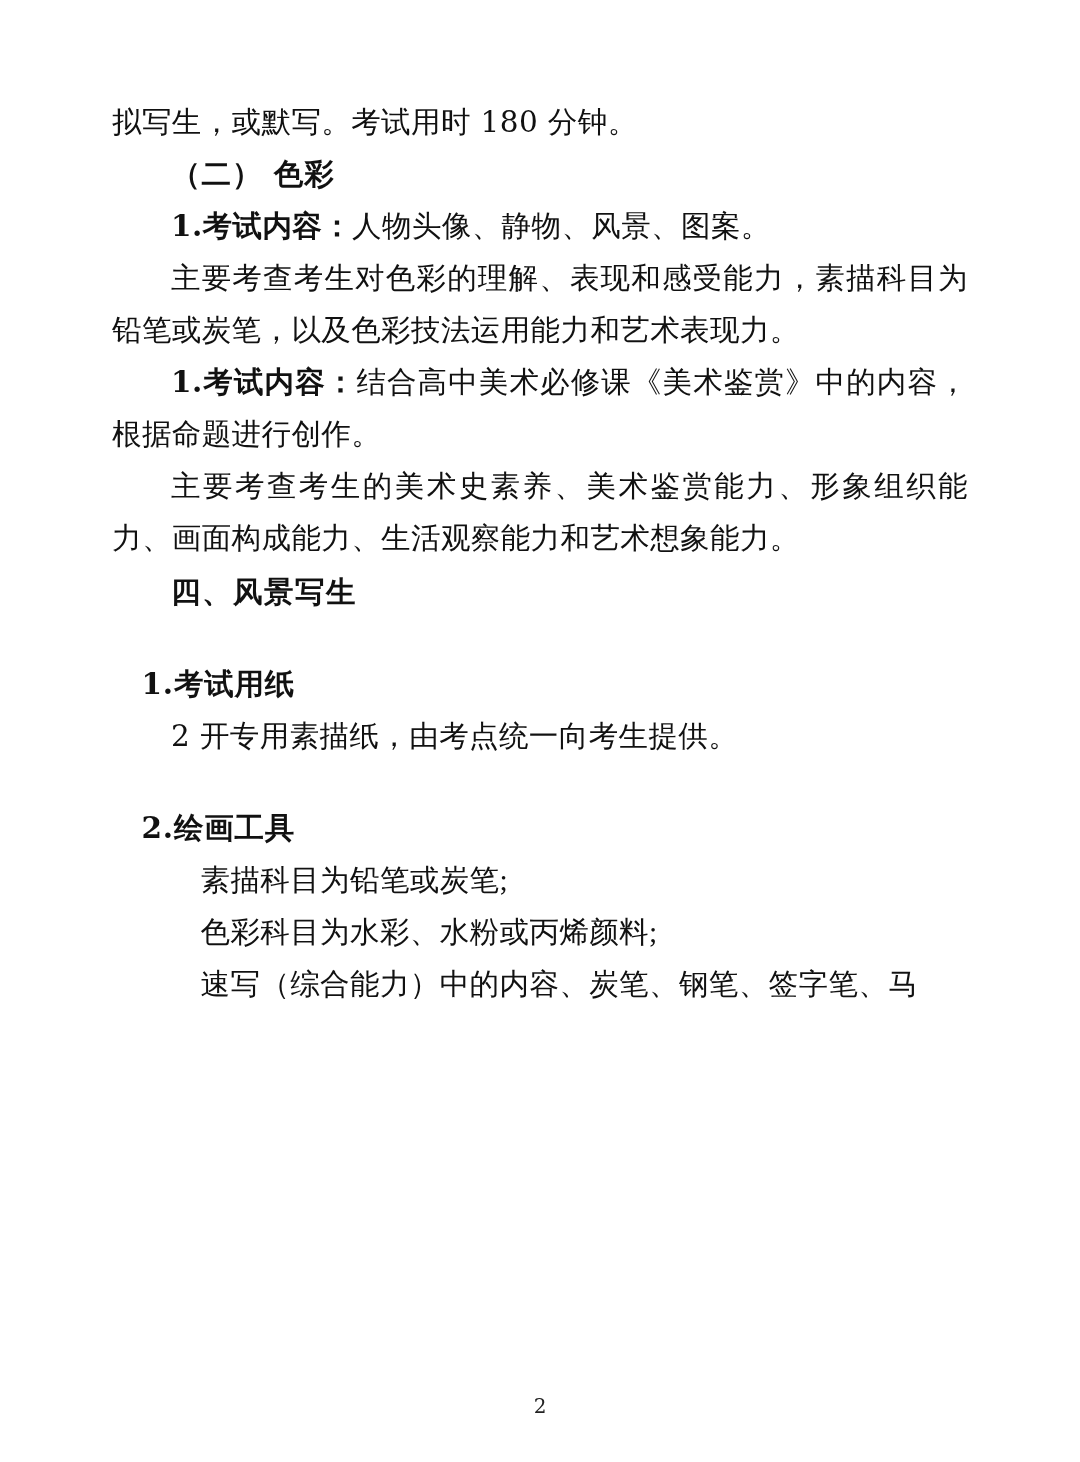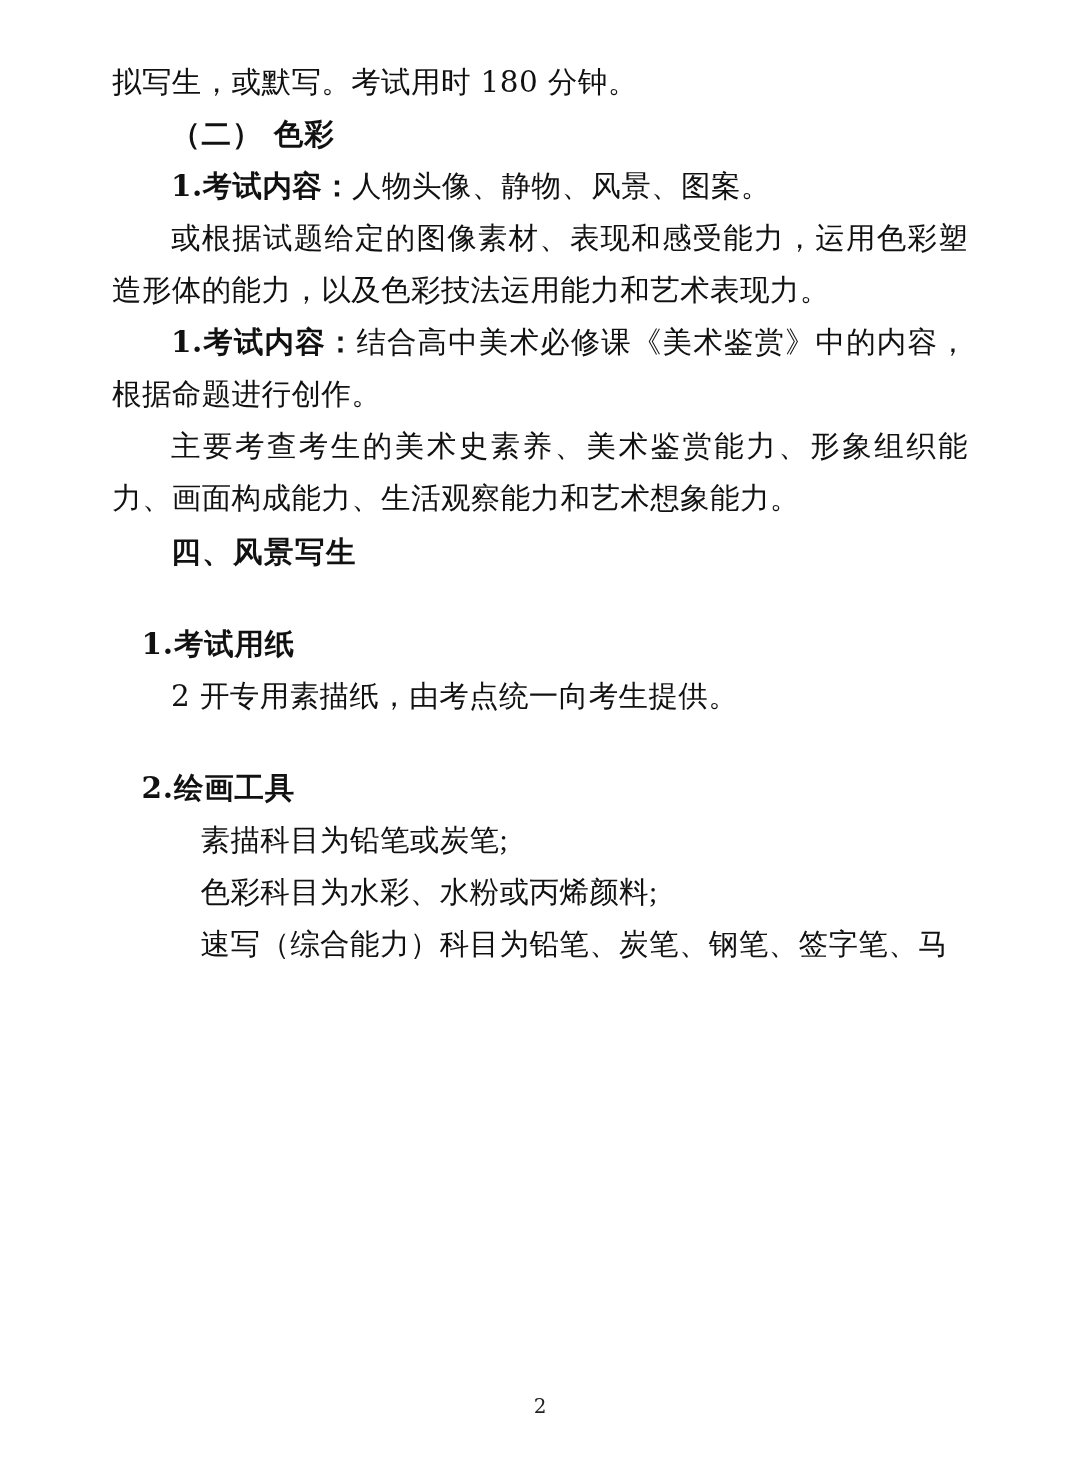--- a/index.html
+++ b/index.html
@@ -13,21 +13,21 @@
     position: relative;
     font-family: "DejaVu Serif", "Liberation Serif", serif;
     color: #111111;
   }
   .page {
     position: absolute;
     left: 0; top: 0;
     width: 1080px;
     height: 1462px;
     box-sizing: border-box;
-    padding: 56px 112px 40px 112px;
+    padding: 96px 112px 40px 112px;
     overflow: hidden;
   }
   .doc-body {
     font-size: 29.5px;
     line-height: 52px;
     text-align: justify;
     text-justify: inter-ideograph;
     letter-spacing: 0.4px;
   }
   p {
@@ -80,21 +80,21 @@
 
 <div class="page">
   <div class="doc-body">
 
     <p class="para noindent">拟写生，或默写。考试用时 180 分钟。</p>
 
     <p class="heading-sec">（二） 色彩</p>
 
     <p class="para"><span class="lbl">1.考试内容：</span><span>人物头像、静物、风景、图案。</span></p>
 
-    <p class="para">或根据试题给定的图像素材、表现和感受能力，运用色彩塑造形体的能力，以及色彩技法运用能力和艺术表现力。</p>
+    <p class="para">主要考查考生对色彩的理解、表现和感受能力，素描科目为铅笔或炭笔，以及色彩技法运用能力和艺术表现力。</p>
 
 
 
     <p class="para"><span class="lbl">1.考试内容：</span><span>结合高中美术必修课《美术鉴赏》中的内容，根据命题进行创作。</span></p>
 
     <p class="para">主要考查考生的美术史素养、美术鉴赏能力、形象组织能力、画面构成能力、生活观察能力和艺术想象能力。</p>
 
 
     <div class="gap-sm"></div>
 
@@ -103,18 +103,18 @@
     <p class="heading-sub">1.考试用纸</p>
 
     <p class="para">2 开专用素描纸，由考点统一向考生提供。</p>
 
     <p class="heading-sub">2.绘画工具</p>
 
     <p class="indent3">素描科目为铅笔或炭笔;</p>
 
     <p class="indent3">色彩科目为水彩、水粉或丙烯颜料;</p>
 
-    <p class="indent3">速写（综合能力）科目为铅笔、炭笔、钢笔、签字笔、马</p>
+    <p class="indent3">速写（综合能力）中的内容、炭笔、钢笔、签字笔、马</p>
 
   </div>
 
   <div class="footer">2</div>
 </div>
 
 </body></html>

